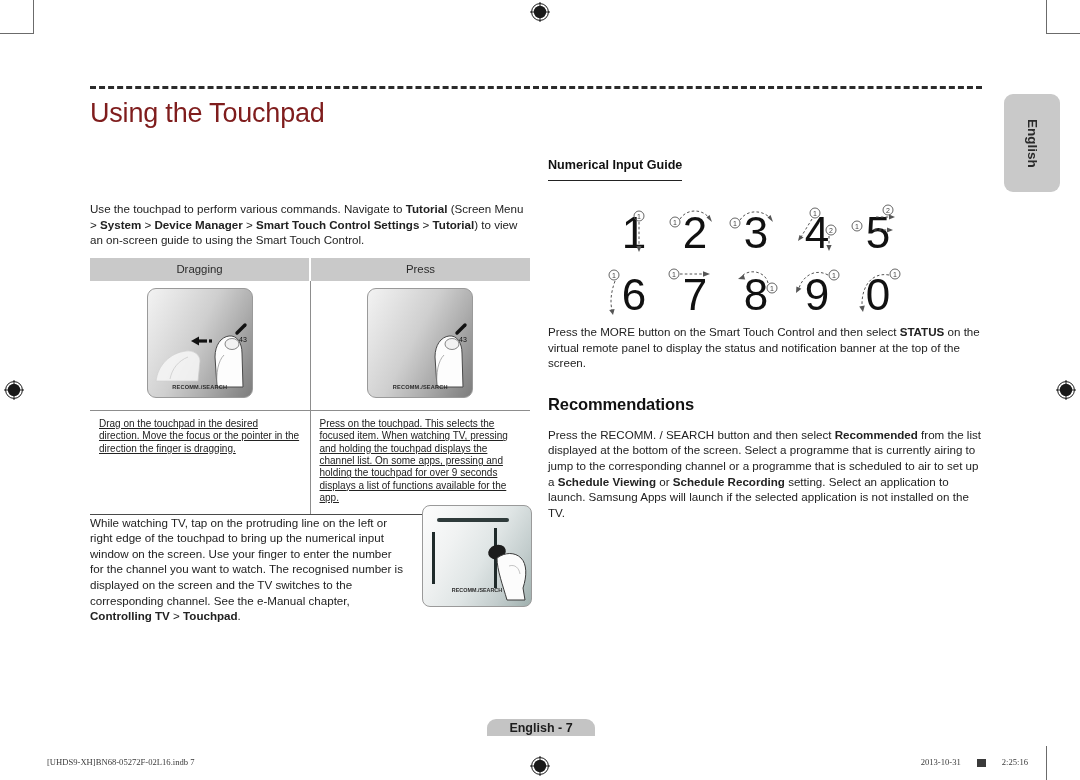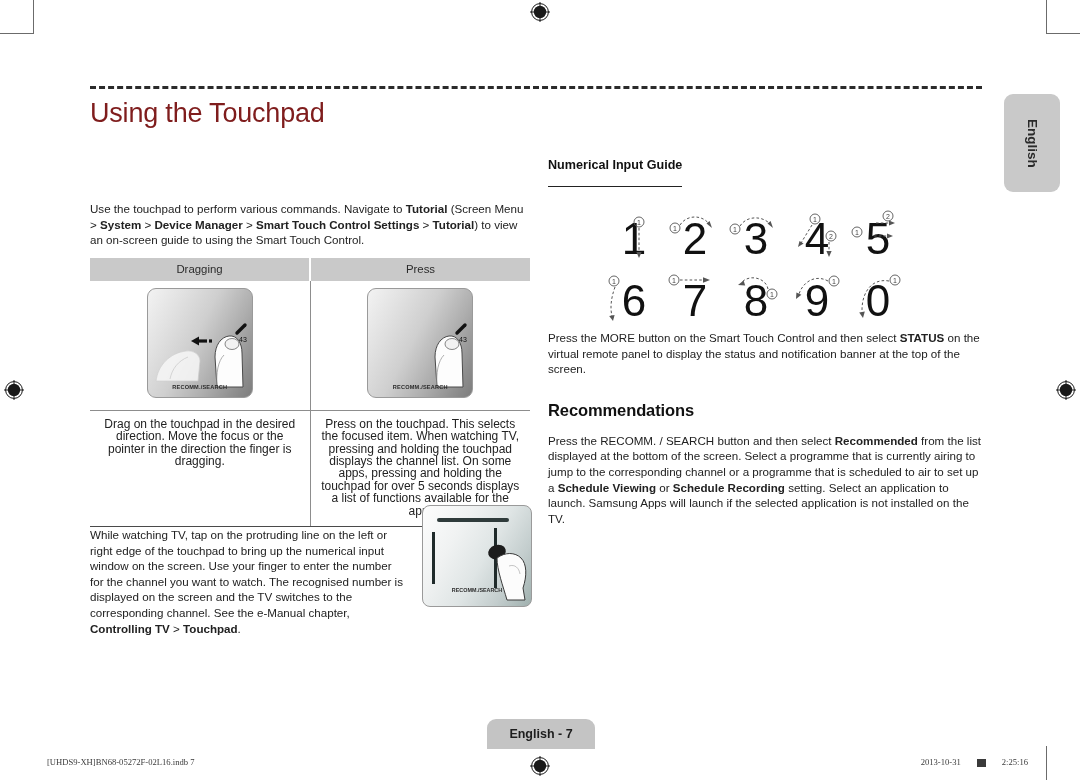--- a/index.html
+++ b/index.html
@@ -48,42 +48,42 @@
     font-size: 11.6px; line-height: 15.6px; margin: 0 0 10px 0; color: #222;
   }
   p.body b { font-weight: 700; }
   h2.section {
     font-size: 16.5px; font-weight: 700; color:#111;
     margin: 24px 0 13px 0; letter-spacing: -0.1px;
   }
   h3.subsection {
     font-size: 12.6px; font-weight: 700; color:#111;
     margin: 0 0 11px 0; display: inline-block;
-    border-bottom: 1.4px solid #222; padding-bottom: 14px;
+    border-bottom: 1.4px solid #222; padding-bottom: 8px;
   }
 
   
   .gesture-table {
     margin-top: 6px; width: 440px;
     border-collapse: collapse; table-layout: fixed;
   }
   .gesture-table th {
     background: #c9c9c9; font-size: 11.4px; font-weight: 400; color: #2b2b2b;
     padding: 5px 0 6px 0; text-align: center; border: none;
   }
   .gesture-table th.first { border-right: 2px solid #fff; }
   .gesture-table td.pad-cell {
     border-bottom: 1px solid #8d8d8d;
     padding: 7px 0 8px 0; text-align: center; vertical-align: middle;
   }
   .gesture-table td.first  { border-right: 1px solid #8d8d8d; }
   .gesture-table td.desc {
-    font-size: 12px; line-height: 12.4px; color: #222;
-    text-align: center; padding: 7px 9px 9px 9px;
-    border-bottom: 1.2px solid #4a4a4a; vertical-align: top;
+    font-size: 10px; line-height: 12.4px; color: #222;
+    padding: 7px 9px 9px 9px;
+    border-bottom: 1.2px solid #4a4a4a; vertical-align: top; text-decoration: underline;
   }
 
   
   .touchpad {
     position: relative; display: inline-block;
     width: 104px; height: 108px; border-radius: 9px;
     background: linear-gradient(118deg,#f3f3f3 0%,#e2e2e2 22%,#cfcfcf 45%,#aeaeae 68%,#8e8e8e 88%,#7d7d7d 100%);
     border: 1px solid #9a9a9a; overflow: hidden;
   }
   .touchpad .brandline {
@@ -113,21 +113,21 @@
   .numglyph { position: relative; width: 56px; height: 58px; }
   .numglyph .digit {
     position: absolute; left: 0; top: 0; width: 56px; height: 58px;
     font-size: 44px; font-weight: 300; color: #111;
     display: flex; align-items: center; justify-content: center;
     font-family: "Liberation Sans", sans-serif;
   }
 
   
   .page-tab {
-    position: absolute; left: 487px; top: 719px; width: 108px; height: 30px;
+    position: absolute; left: 487px; top: 719px; width: 108px; height: 17px;
     background: #c4c4c4; border-radius: 9px 9px 0 0;
     display: flex; align-items: center; justify-content: center;
   }
   .page-tab span { font-size: 12.5px; font-weight: 700; color: #1d1d1d; }
   .footer-left {
     position: absolute; left: 47px; top: 757px;
     font-size: 8.6px; color: #3a3a3a; font-family: "Liberation Serif", serif;
   }
   .footer-right {
     position: absolute; right: 52px; top: 757px;
@@ -222,21 +222,21 @@
               <ellipse cx="45" cy="27" rx="7" ry="5.5" fill="#f2f2f2" stroke="#6a6a6a" stroke-width="0.8"></ellipse>
               <path d="M50 16 L58 8" stroke="#111" stroke-width="3.4" stroke-linecap="round"></path>
               <text x="52" y="25" font-size="7" fill="#111" font-family="Liberation Sans, sans-serif">43</text>
             </svg>
             <div class="brandline">RECOMM./SEARCH</div>
           </div>
         </td>
       </tr>
       <tr>
         <td class="desc first">Drag on the touchpad in the desired direction. Move the focus or the pointer in the direction the finger is dragging.</td>
-        <td class="desc">Press on the touchpad. This selects the focused item. When watching TV, pressing and holding the touchpad displays the channel list. On some apps, pressing and holding the touchpad for over 5 seconds displays a list of functions available for the app.</td>
+        <td class="desc">Press on the touchpad. This selects the focused item. When watching TV, pressing and holding the touchpad displays the channel list. On some apps, pressing and holding the touchpad for over 9 seconds displays a list of functions available for the app.</td>
       </tr>
     </tbody>
       </table>
 
     <p class="body" style="width:318px;">While watching TV, tap on the protruding line on the left or right edge of the touchpad to bring up the numerical input window on the screen. Use your finger to enter the number for the channel you want to watch. The recognised number is displayed on the screen and the TV switches to the corresponding channel. See the e-Manual chapter, <b>Controlling TV</b> &gt; <b>Touchpad</b>.</p>
   </div>
 
   <div class="chan-pad">
     <div style="position:absolute; left:14px; top:12px; width:72px; height:4px; background:#2f3b3b; border-radius:2px;"></div>
     <div style="position:absolute; left:9px; top:26px; width:3px; height:52px; background:#1f2a2a;"></div>

